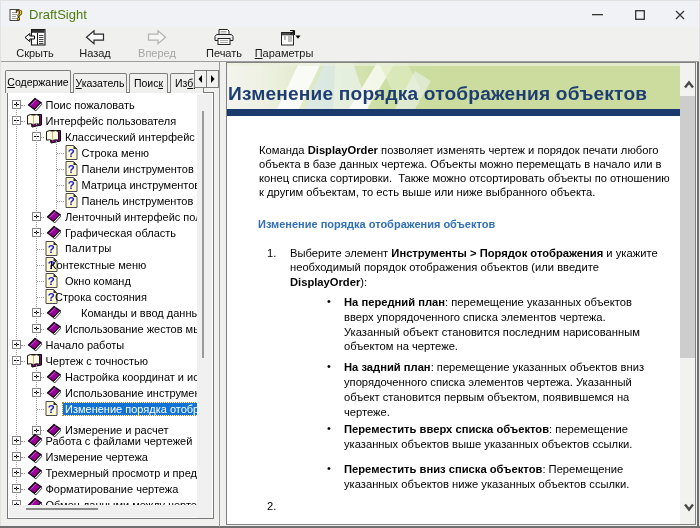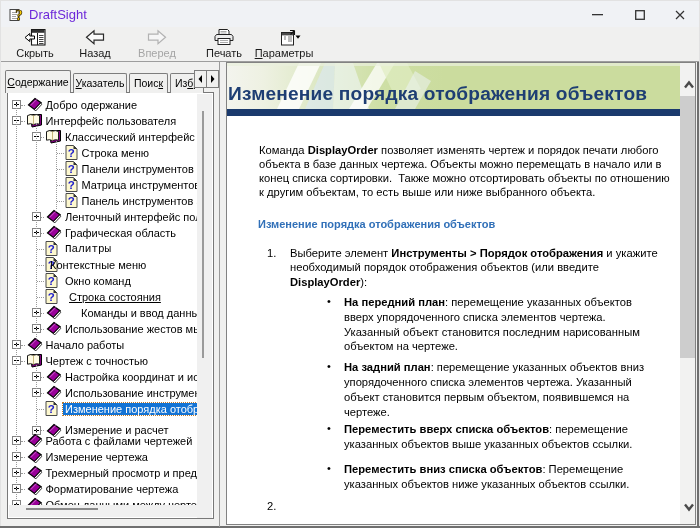--- a/index.html
+++ b/index.html
@@ -3,21 +3,21 @@
 <style>
 html,body{margin:0;padding:0;}
 body{width:700px;height:528px;position:relative;overflow:hidden;
   font-family:"Liberation Sans",sans-serif;background:#f0f0f0;}
 .abs{position:absolute;}
 #win{position:absolute;left:0;top:0;width:700px;height:528px;
   border:1px solid #e2e2e2;background:#f0f0ef;box-sizing:border-box;}
 #brd-r{position:absolute;left:697px;top:27px;width:1.5px;height:501px;background:#6f6f6f;}
 #brd-b{position:absolute;left:0;top:526px;width:700px;height:1.5px;background:#6f6f6f;}
 #titlebar{position:absolute;left:1px;top:1px;width:698px;height:26px;background:#f0f2f5;}
-#tbtext{position:absolute;left:28px;top:6px;font-size:13px;color:#6d28d9;}
+#tbtext{position:absolute;left:28px;top:6px;font-size:13px;color:#4d7c0f;}
 #toolbar{position:absolute;left:1px;top:27px;width:698px;height:34px;background:#f0f0ef;
   border-bottom:1px solid #9d9d9d;box-sizing:content-box;}
 .tbtn{position:absolute;top:2px;text-align:center;}
 .tbtn .lbl{font-size:11px;color:#1a1a1a;margin-top:1px;}
 .tbtn.dis .lbl{color:#a5a5a5;}
 .tab{position:absolute;background:#f0f0ef;border:1px solid #7d7d7d;border-bottom:none;
   border-radius:2px 2px 0 0;font-size:10.5px;color:#000;text-align:center;box-sizing:border-box;overflow:hidden;white-space:nowrap;}
 .spin{position:absolute;background:#f0f0ef;border:1px solid #7d7d7d;box-sizing:border-box;}
 #tree{position:absolute;left:7px;top:92px;width:207px;height:427px;background:#fff;
   border:1px solid #787878;box-sizing:border-box;}
@@ -147,21 +147,21 @@
             <path d="M2 4.5 H7 M4.5 2 V7" stroke="#000" fill="none"></path>
           </svg>
         </span>
         <span class="ticon" style="left:17.5px;top:0.5px;">
           <svg width="17" height="15" viewBox="0 0 17 15">
             <path d="M2.5 8 L9 1.5 L15 5.7 L8.5 12.5 Z" fill="#909" stroke="#000" stroke-width="1.2"></path>
             <path d="M8.5 12.5 L15 5.7 L15.6 7.6 L9.6 14 Z" fill="#fff" stroke="#000" stroke-width="0.8"></path>
             <path d="M4.8 8.4 L10.8 2.4" stroke="#c75fc7" stroke-width="1"></path>
           </svg>
         </span>
-        <span class="txt" style="left:37.5px;">Добро одержание</span>
+        <span class="txt" style="left:37.5px;">Поис пожаловать</span>
         <div class="hline" style="left:13px;top:8px;width:3.5px;"></div>
       </div>
       <div class="trow" style="left:0;top:19.5px;width:189px;">
         <span class="ticon" style="left:4px;top:3.5px;">
           <svg width="9" height="9" viewBox="0 0 9 9">
             <rect x="0.5" y="0.5" width="8" height="8" fill="#fff" stroke="#848484"></rect>
             <path d="M2 4.5 H7" stroke="#000" fill="none"></path>
           </svg>
         </span>
         <span class="ticon" style="left:17.5px;top:0.5px;">
@@ -303,21 +303,21 @@
         <div class="hline" style="left:28.5px;top:8px;width:7.5px;"></div>
       </div>
       <div class="trow" style="left:0;top:195.5px;width:189px;">
         <span class="ticon" style="left:37px;top:0.5px;">
           <svg width="13" height="15" viewBox="0 0 13 15">
             <path d="M1 0.5 H8.5 L12 4 V14.5 H1 Z" fill="#fdf8cf" stroke="#4a4a4a"></path>
             <path d="M8.5 0.5 L12 4 H8.5 Z" fill="#333"></path>
             <text x="6.3" y="11.8" font-size="11.5" font-weight="bold" fill="#2121cc" text-anchor="middle" font-family="Liberation Sans">?</text>
           </svg>
         </span>
-        <span class="txt" style="left:61px;text-decoration:underline;">Строка состояния</span>
+        <span class="txt" style="left:47px;">Строка состояния</span>
         <div class="hline" style="left:28.5px;top:8px;width:7.5px;"></div>
       </div>
       <div class="trow" style="left:0;top:211.5px;width:189px;">
         <span class="ticon" style="left:23.5px;top:3.5px;">
           <svg width="9" height="9" viewBox="0 0 9 9">
             <rect x="0.5" y="0.5" width="8" height="8" fill="#fff" stroke="#848484"></rect>
             <path d="M2 4.5 H7 M4.5 2 V7" stroke="#000" fill="none"></path>
           </svg>
         </span>
         <span class="ticon" style="left:37px;top:0.5px;">

